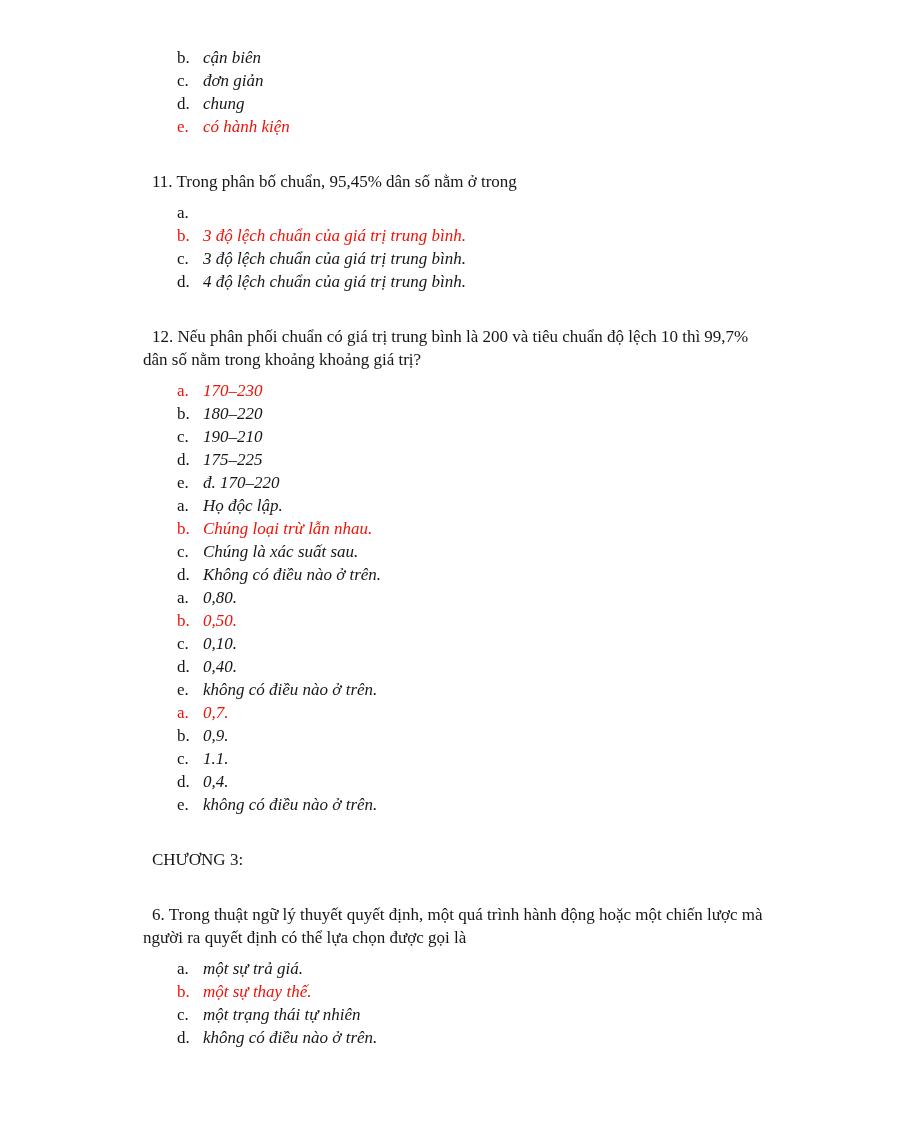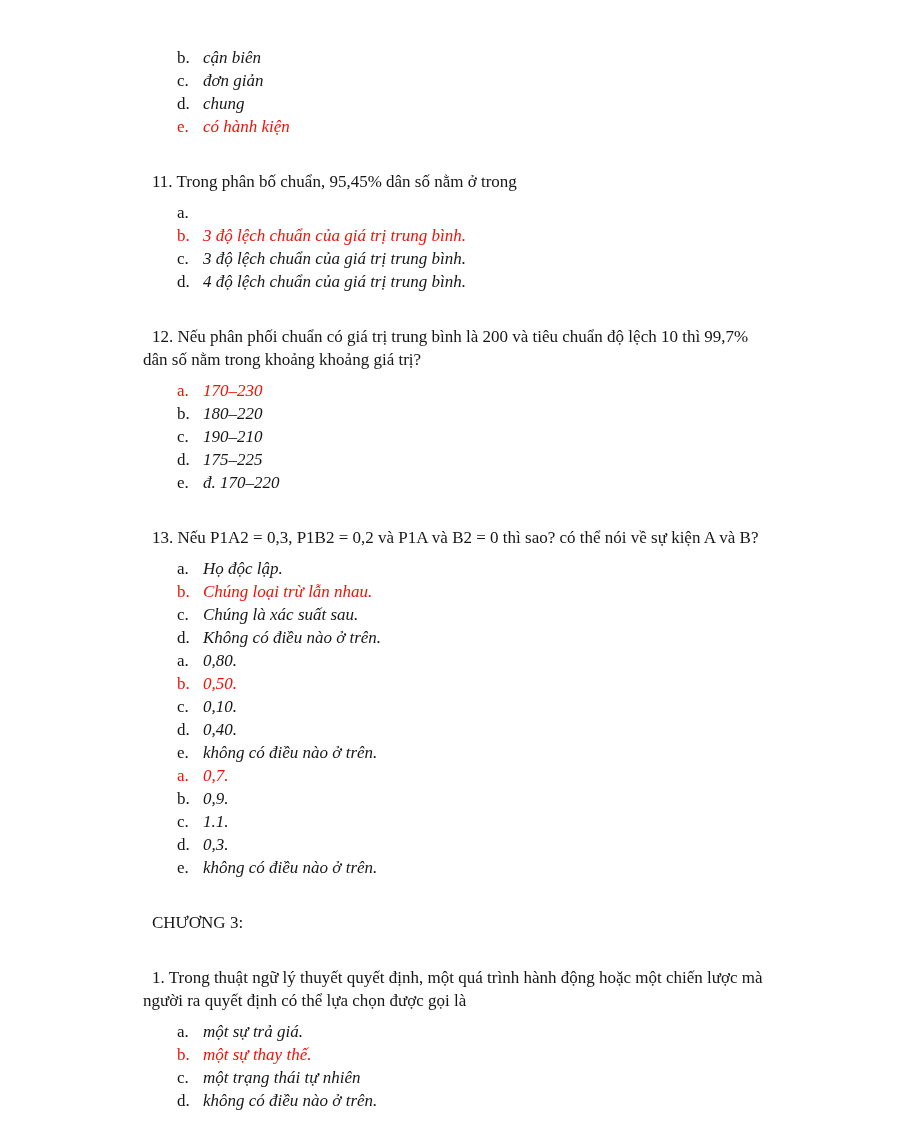--- a/index.html
+++ b/index.html
@@ -114,23 +114,20 @@
       </div>
       <div class="option">
         <span class="letter">d.</span>
         <span class="text">175–225</span>
       </div>
       <div class="option">
         <span class="letter">e.</span>
         <span class="text">đ. 170–220</span>
       </div>
     </div>
-    <div class="question">
-      <div class="qline first"><span>13. Nếu P1A2 = 0,3, P1B2 = 0,2 và P1A và B2 = 0 thì sao? có thể nói về sự kiện A và B?</span></div>
-    </div>
     <div class="options">
       <div class="option">
         <span class="letter">a.</span>
         <span class="text">Họ độc lập.</span>
       </div>
       <div class="option highlighted">
         <span class="letter">b.</span>
         <span class="text">Chúng loại trừ lẫn nhau.</span>
       </div>
       <div class="option">
@@ -172,32 +169,32 @@
       <div class="option">
         <span class="letter">b.</span>
         <span class="text">0,9.</span>
       </div>
       <div class="option">
         <span class="letter">c.</span>
         <span class="text">1.1.</span>
       </div>
       <div class="option">
         <span class="letter">d.</span>
-        <span class="text">0,3.</span>
+        <span class="text">0,4.</span>
       </div>
       <div class="option">
         <span class="letter">e.</span>
         <span class="text">không có điều nào ở trên.</span>
       </div>
     </div>
     <div class="question">
       <div class="qline first"><span>CHƯƠNG 3:</span></div>
     </div>
     <div class="question">
-      <div class="qline first"><span>1. Trong thuật ngữ lý thuyết quyết định, một quá trình hành động hoặc một chiến lược mà</span></div>
+      <div class="qline first"><span>6. Trong thuật ngữ lý thuyết quyết định, một quá trình hành động hoặc một chiến lược mà</span></div>
       <div class="qline"><span>người ra quyết định có thể lựa chọn được gọi là</span></div>
     </div>
     <div class="options">
       <div class="option">
         <span class="letter">a.</span>
         <span class="text">một sự trả giá.</span>
       </div>
       <div class="option highlighted">
         <span class="letter">b.</span>
         <span class="text">một sự thay thế.</span>

